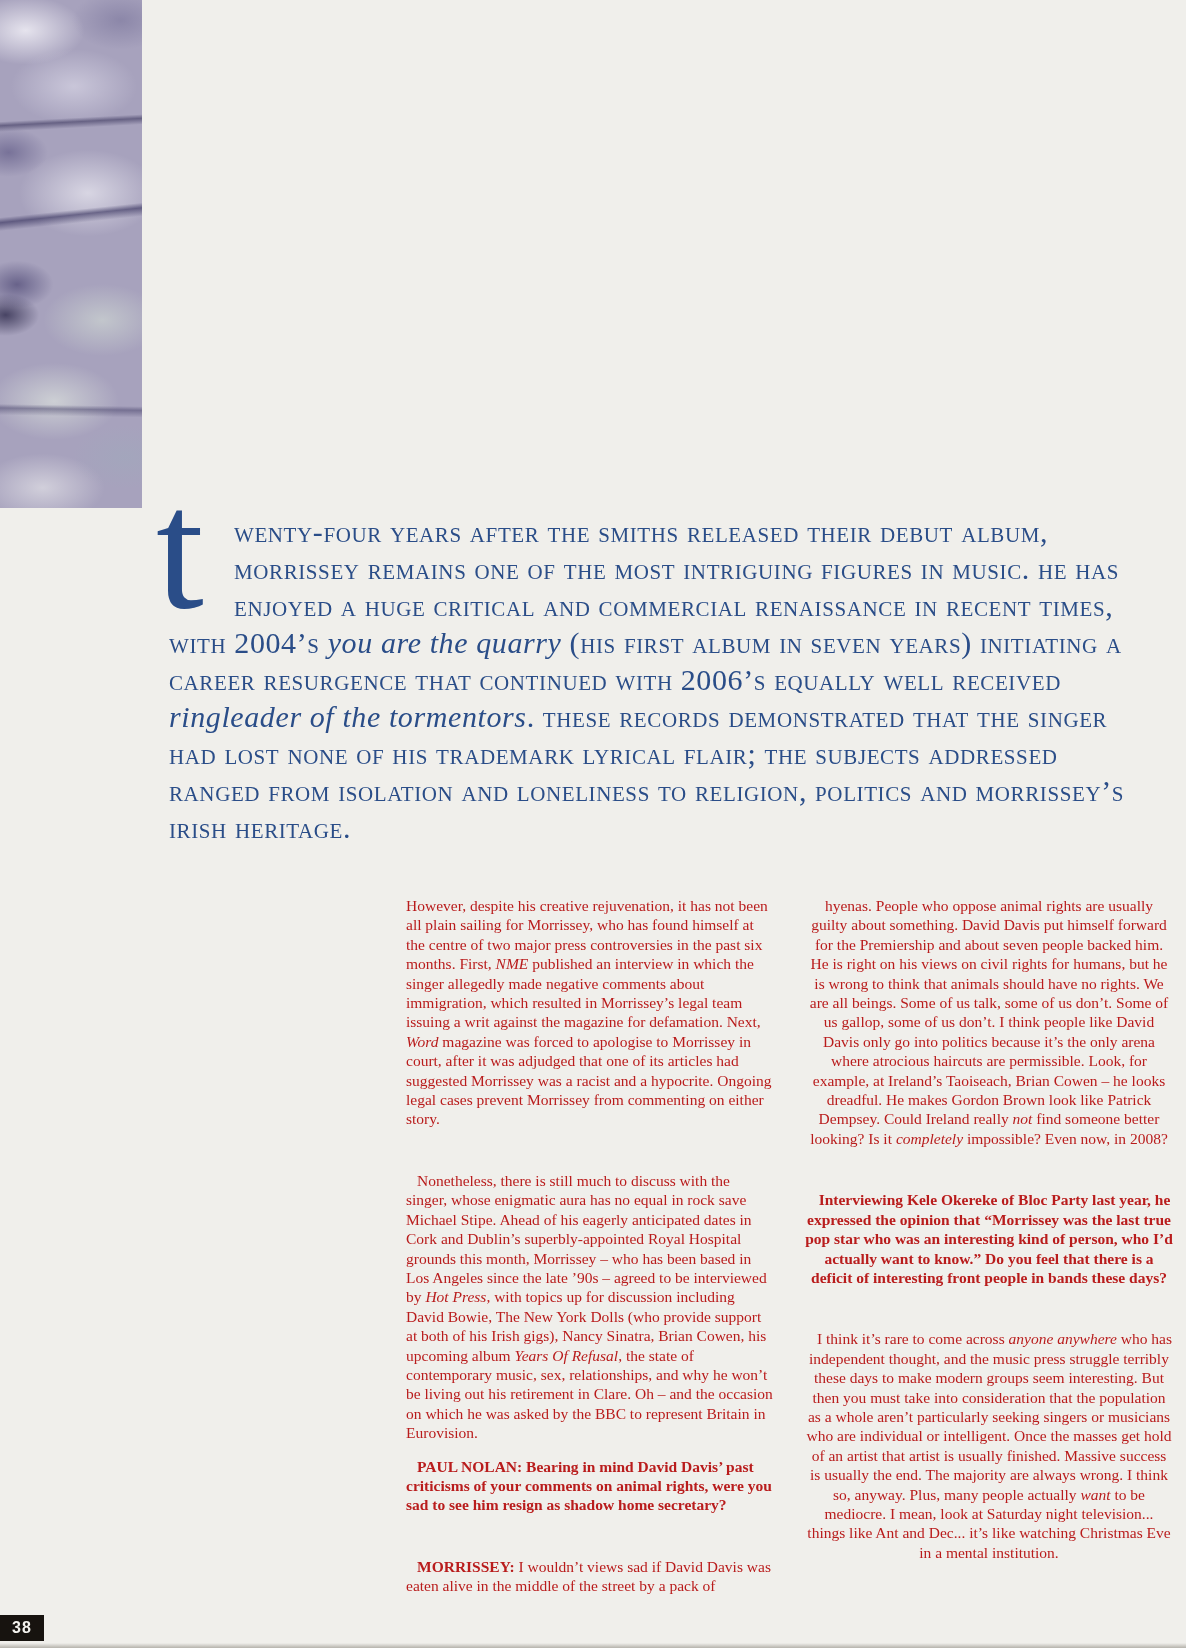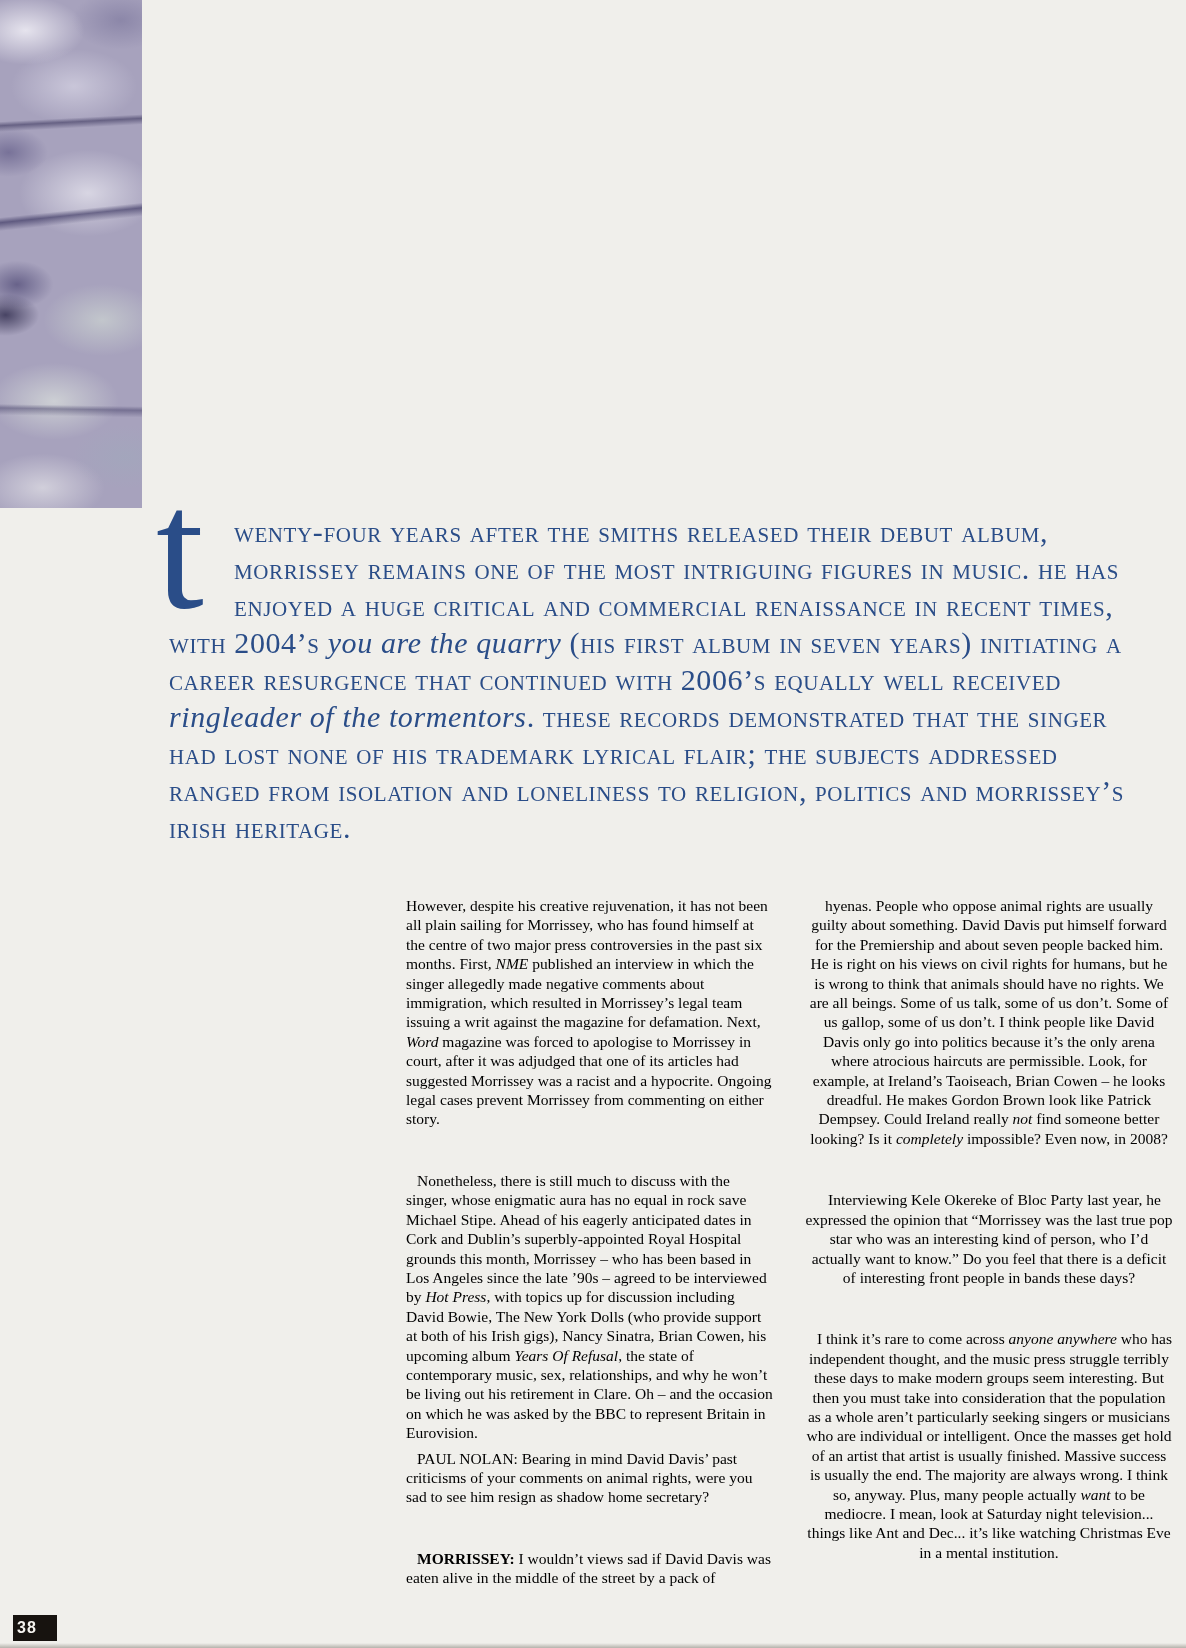--- a/index.html
+++ b/index.html
@@ -61,49 +61,48 @@
   .intro p { margin: 13px; }
   .intro em { font-variant: normal; font-style: italic; }
 
   
   .col {
     position: absolute;
     top: 896px;
     width: 368px;
     height: 714px;
     overflow: hidden;
-    color: #000000;
+    color: #b91c1c;
     font-size: 15.5px;
     line-height: 19.4px;
     text-align: left;
   }
   .col-left  { left: 406px; }
   .col-right { left: 805px; text-align: center; }
   .col p { margin: 0; }
   .col p.indent { text-indent: 11px; margin-top: 42px; }
-  .col p.gap { margin-top: 6px; }
-  .col p.bold { font-weight: normal; }
+  .col p.gap { margin-top: 14px; }
+  .col p.bold { font-weight: bold; }
   .col strong { font-weight: bold; }
   .col em { font-style: italic; }
 
   
   .folio {
     position: absolute;
     left: 0; top: 1615px;
     width: 44px; height: 26px;
     background: #17130f;
     color: #f4f2ee;
     font-family: "Liberation Sans", sans-serif;
     font-weight: bold;
     font-size: 16px;
     line-height: 26px;
-    padding-left: 4px;
+    padding-left: 12px;
     box-sizing: border-box;
     letter-spacing: 1px;
-    margin-left: 13px;
   }
 
   
   .scan-edge {
     position: absolute;
     left: 0; bottom: 0;
     width: 100%; height: 5px;
     background: linear-gradient(to bottom, rgba(110,105,95,0), rgba(110,105,95,0.45));
   }
 </style>

